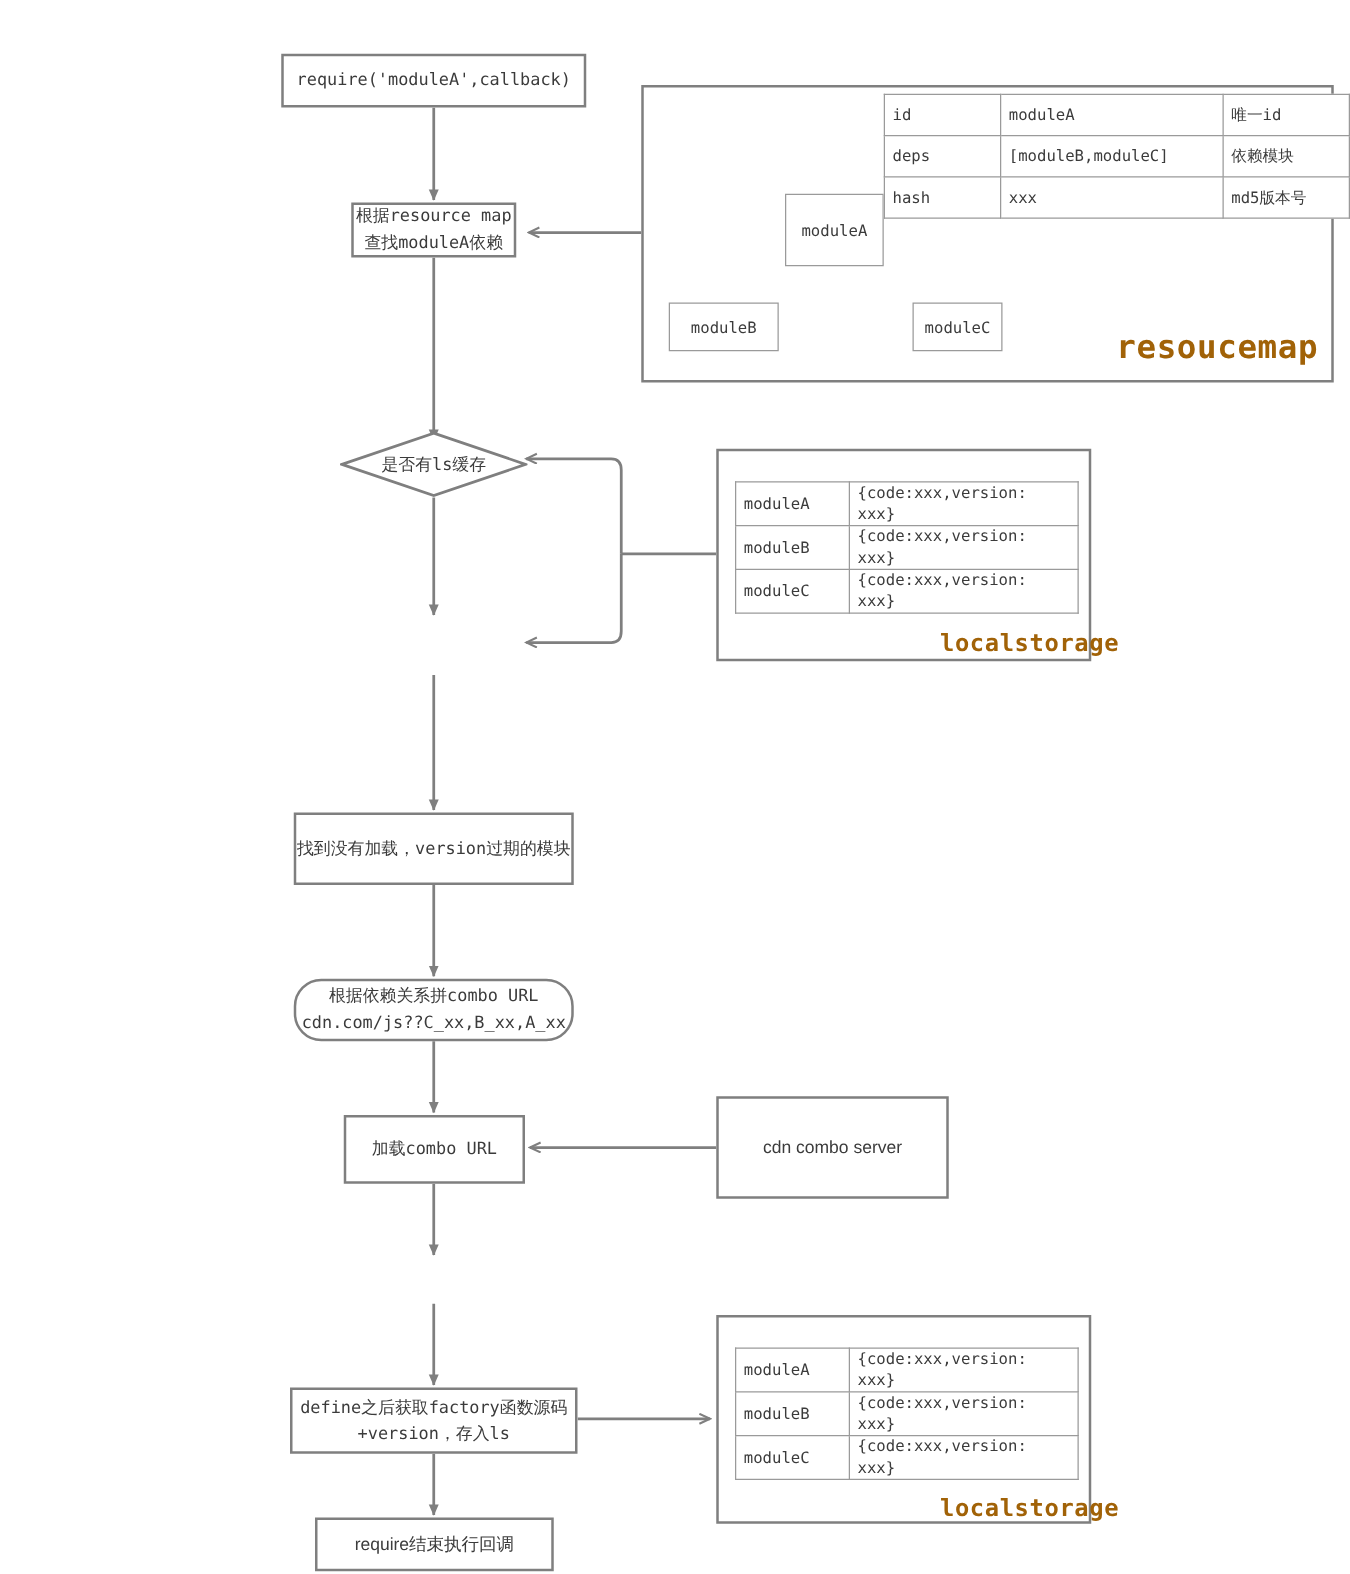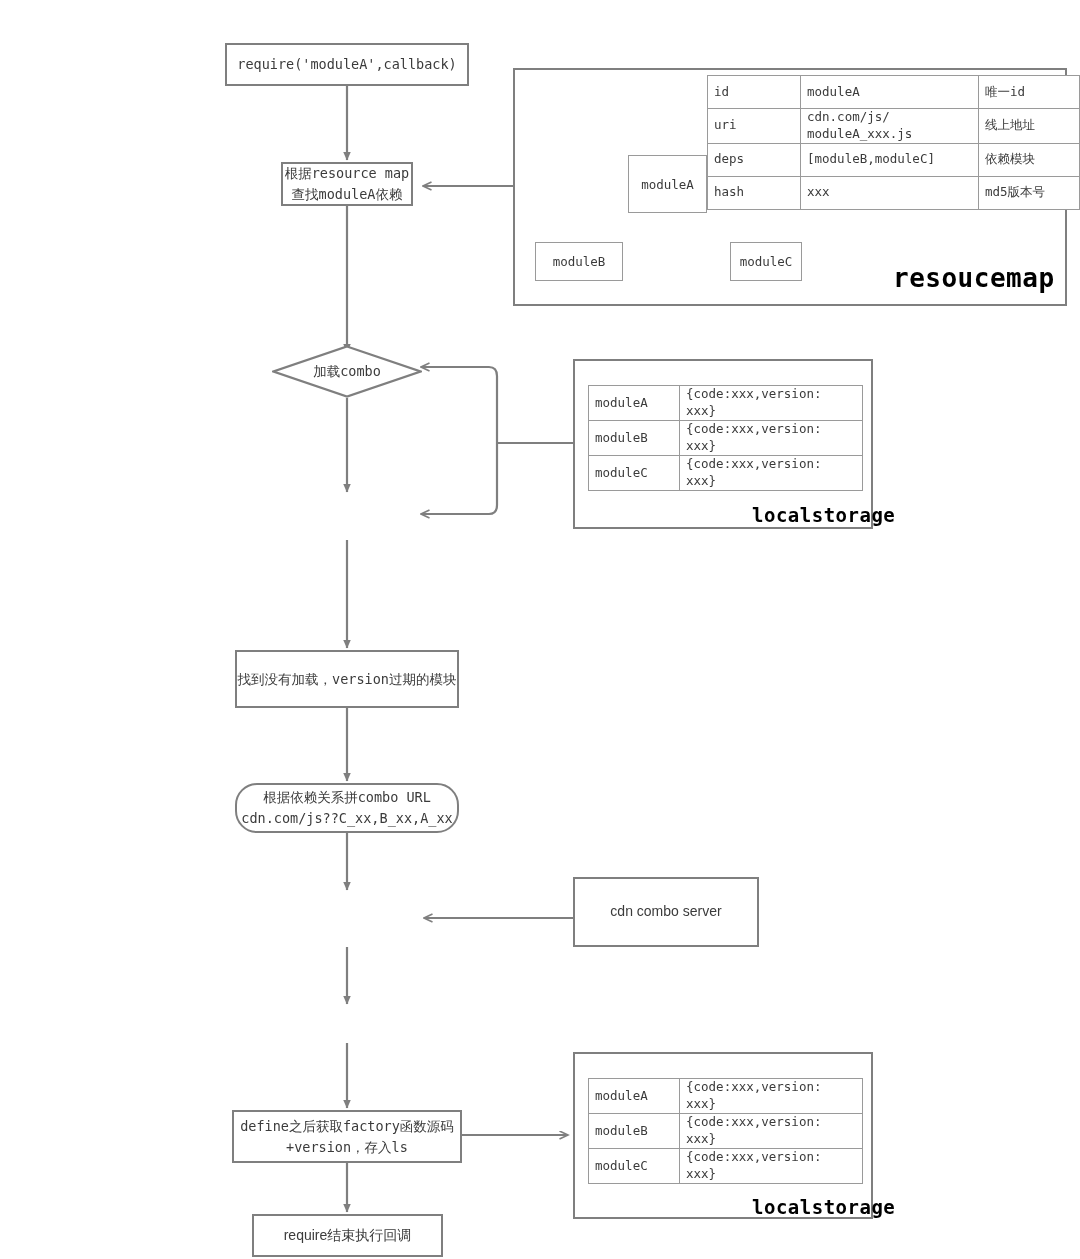--- a/index.html
+++ b/index.html
@@ -41,21 +41,21 @@
   }
 
   .panel{
     position:absolute;
     box-sizing:border-box;
     border:2px solid #7f7f7f;
     background:#ffffff;
   }
   .panel-label{
     position:absolute;
-    color:#000000;
+    color:#a16207;
     font-family:"DejaVu Sans Mono",monospace;
     font-weight:bold;
     letter-spacing:0.5px;
   }
 
   table.grid{
     position:absolute;
     border-collapse:collapse;
     background:#fff;
   }
@@ -144,69 +144,66 @@
 
   <div class="node" style="left:281px;top:162px;width:132px;height:44px;">
     <span>根据resource map
 查找moduleA依赖</span>
   </div>
 
   <div class="diamond" style="left:272px;top:345px;width:150px;height:53px;">
     <svg class="dshape" viewBox="0 0 150 53" preserveAspectRatio="none">
       <polygon points="75,1.5 148.5,26.5 75,51.5 1.5,26.5" fill="#ffffff" stroke="#7f7f7f" stroke-width="2.2"></polygon>
     </svg>
-    <span class="dlabel">加载combo</span>
+    <span class="dlabel">是否有ls缓存</span>
   </div>
 
 
   <div class="node" style="left:235px;top:650px;width:224px;height:58px;">
     <span>找到没有加载，version过期的模块</span>
   </div>
 
   <div class="node" style="left:235px;top:783px;width:224px;height:50px;border-radius:22px;">
     <span>根据依赖关系拼combo URL
 cdn.com/js??C_xx,B_xx,A_xx</span>
   </div>
 
+  <div class="node" style="left:275px;top:892px;width:145px;height:55px;">
+    <span>加载combo URL</span>
+  </div>
 
 
   <div class="node" style="left:232px;top:1110px;width:230px;height:53px;">
     <span>define之后获取factory函数源码
 +version，存入ls</span>
   </div>
 
   <div class="node sans" style="left:252px;top:1214px;width:191px;height:43px;">
     <span>require结束执行回调</span>
   </div>
 
-  <div class="node sans" style="left:573px;top:877px;width:186px;height:70px;">
+  <div class="node sans" style="left:573px;top:877px;width:186px;height:82px;">
     <span>cdn combo server</span>
   </div>
 
   <div class="panel" style="left:513px;top:68px;width:554px;height:238px;">
   </div>
 
   <div class="minibox" style="left:628px;top:155px;width:79px;height:58px;">
     <span>moduleA</span>
   </div>
 
   <table class="grid rm" style="left:707px;top:75px;">
     <tbody>
         <tr>
       <td class="c0">id</td>
       <td class="c1">moduleA</td>
       <td class="c2">唯一id</td>
     </tr>
     <tr>
-      <td class="c0">uri</td>
-      <td class="c1">cdn.com/js/
-moduleA_xxx.js</td>
-      <td class="c2">线上地址</td>
-    </tr>
-    <tr>
       <td class="c0">deps</td>
       <td class="c1">[moduleB,moduleC]</td>
       <td class="c2">依赖模块</td>
     </tr>
     <tr>
       <td class="c0">hash</td>
       <td class="c1">xxx</td>
       <td class="c2">md5版本号</td>
     </tr>
   </tbody>

